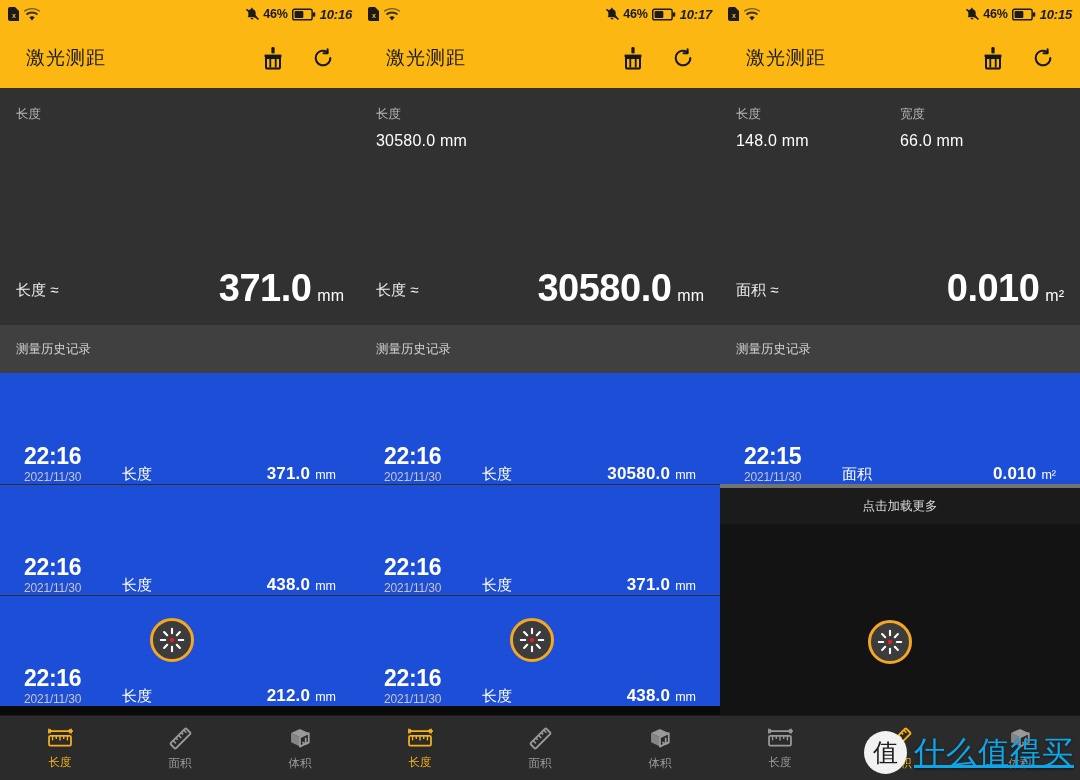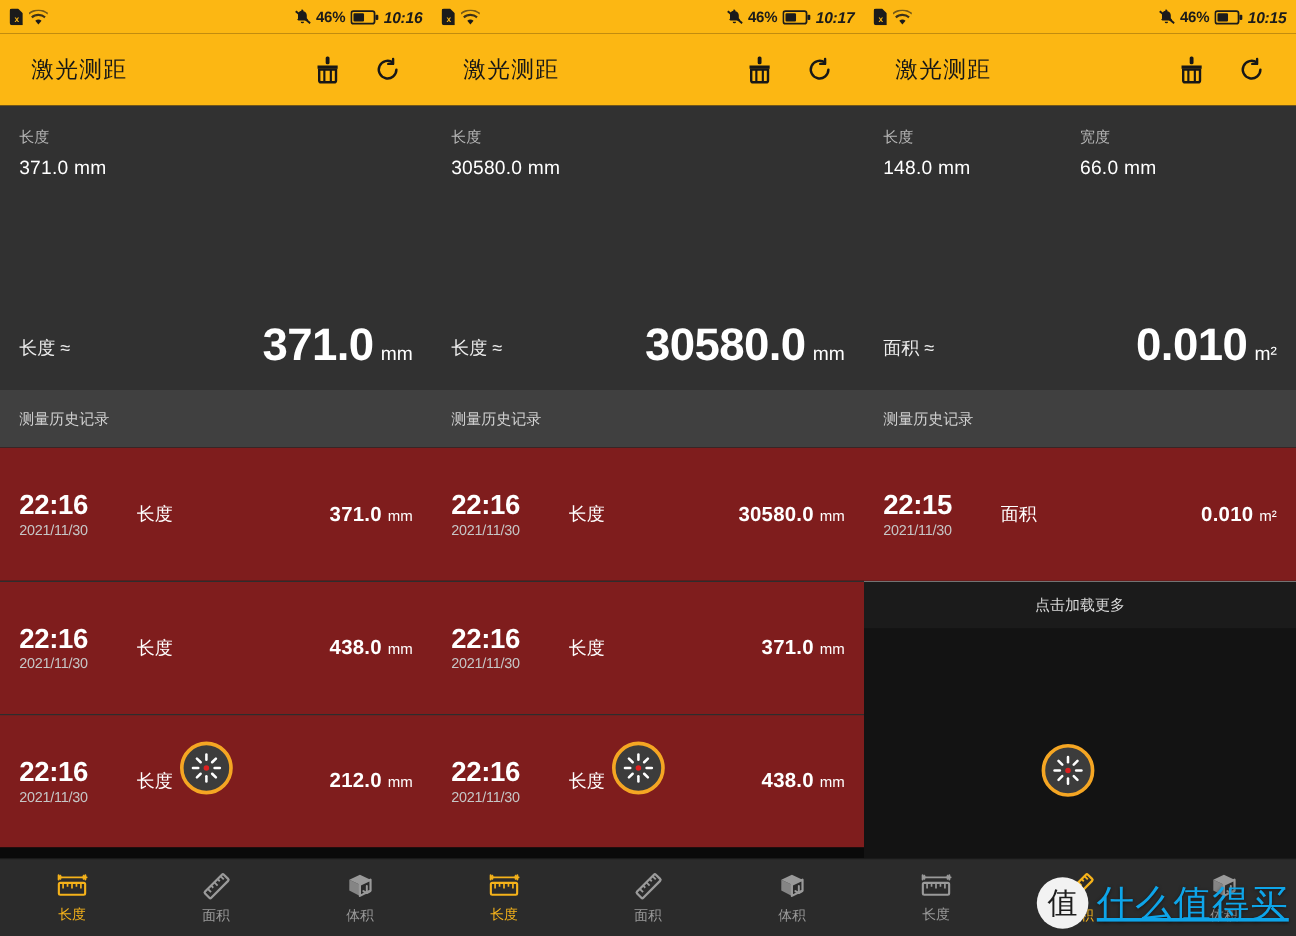--- a/index.html
+++ b/index.html
@@ -76,38 +76,38 @@
     background:#404040;
     display:flex; align-items:center;
     padding:0 16px;
     font-size:12.5px; color:#d2d2d2;
   }
   .hist-list{ flex:1 1 auto; display:flex; flex-direction:column; overflow:hidden; }
 
   .hist-row{
     position:relative;
     flex:0 0 111px;
-    background:#7f1d1d;
+    background:#1d4ed8;
     border-top:1px solid #2d2d2d;
-    display:flex; align-items:center;
-    padding:0 16px;
+    display:flex; align-items:flex-end;
+    padding:0 24px;
   }
   .hist-row:first-child{ border-top:none; }
   .hr-time{ width:86px; }
   .hr-hm{ font-size:23px; color:#fff; font-weight:bold; line-height:1.05; letter-spacing:-.3px; }
   .hr-date{ font-size:12px; color:#c6c6c6; margin-top:2px; letter-spacing:-.2px; }
   .hr-type{ font-size:15px; color:#fff; margin-left:12px; }
   .hr-val{ margin-left:auto; display:flex; align-items:baseline; }
   .hr-num{ font-size:17px; color:#fff; font-weight:bold; letter-spacing:.2px; }
   .hr-unit{ font-size:12.5px; color:#fff; margin-left:5px; }
 
   .loadmore{
     flex:0 0 40px;
     background:#1b1b1b;
-    border-top:1px solid #737373;
+    border-top:4px solid #737373;
     display:flex; align-items:center; justify-content:center;
     font-size:12.5px; color:#d8d8d8;
     cursor:pointer;
   }
   .hist-blank{ flex:1 1 auto; background:#131313; }
 
   
   .spinner{
     position:absolute;
     width:44px; height:44px;
@@ -212,21 +212,20 @@
               <path d="M17 2.4v4.4h-4.4" fill="none" stroke="#171717" stroke-width="2.2" stroke-linecap="round" stroke-linejoin="round"></path>
             </svg>
           </span>
     </div>
   </div>
 
   <div class="measure">
     <div class="dims">
       <div class="dim w1">
         <div class="dim-label">长度</div>
-        <div class="dim-value">371.0 mm</div>
       </div>
     </div>
     <div class="result">
       <div class="result-label">长度 ≈</div>
       <div class="result-right">
         <span class="result-value">371.0</span>
         <span class="result-unit">mm</span>
       </div>
     </div>
   </div>

